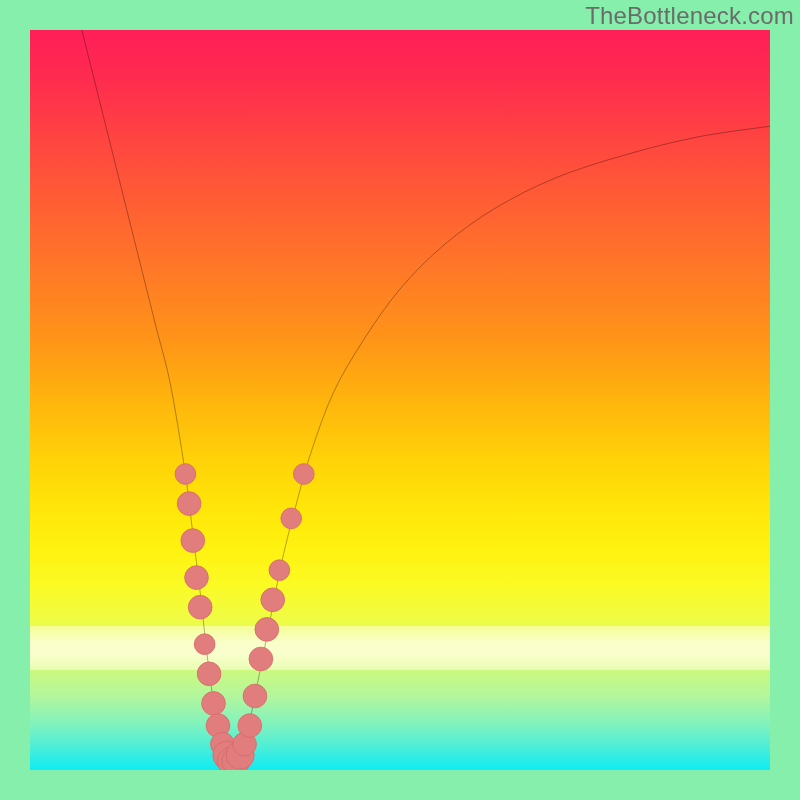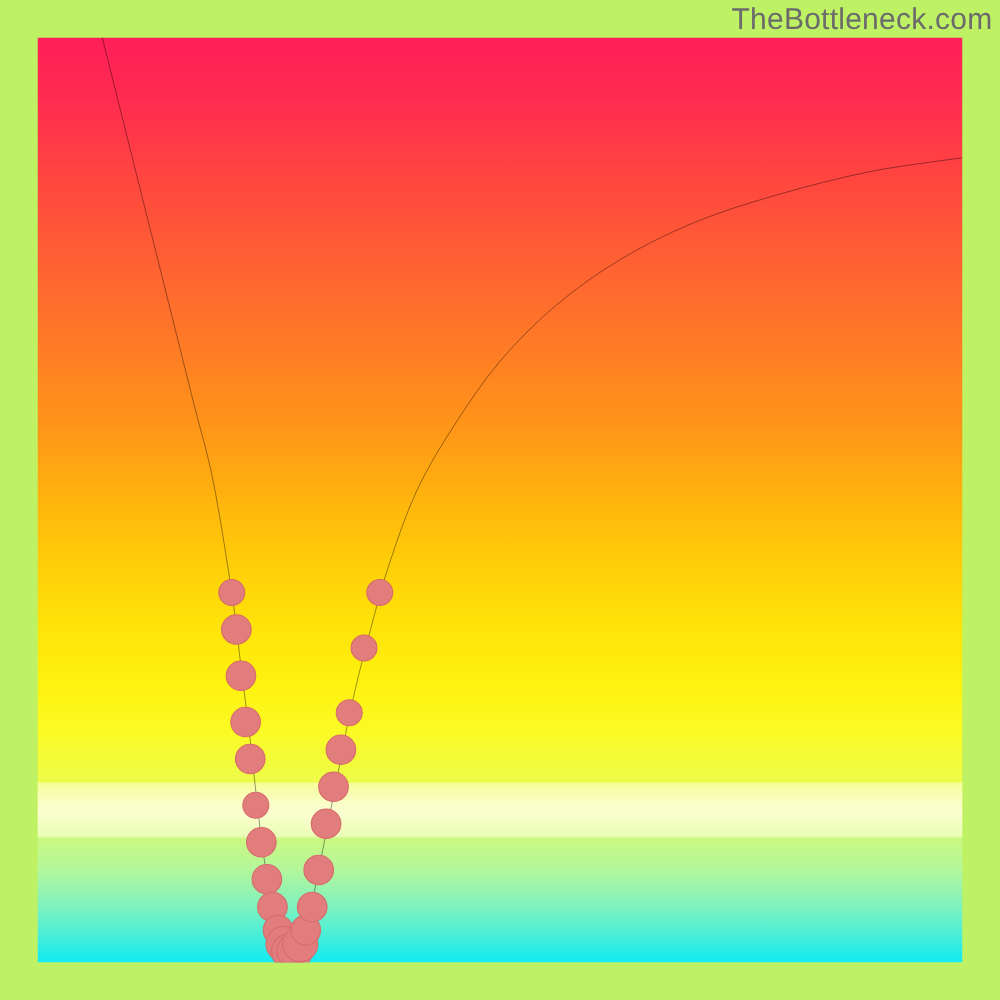--- a/index.html
+++ b/index.html
@@ -8,21 +8,21 @@
     width: 800px;
     height: 800px;
     overflow: hidden;
     background: #000;
     font-family: Arial, Helvetica, sans-serif;
   }
   .frame {
     position: absolute;
     left: 0; top: 0;
     width: 800px; height: 800px;
-    background: #bef264;
+    background: #86efac;
   }
   .plot-area {
     position: absolute;
     left: 30px;
     top: 30px;
     width: 740px;
     height: 740px;
     overflow: hidden;
   }
   .gradient-bg {

